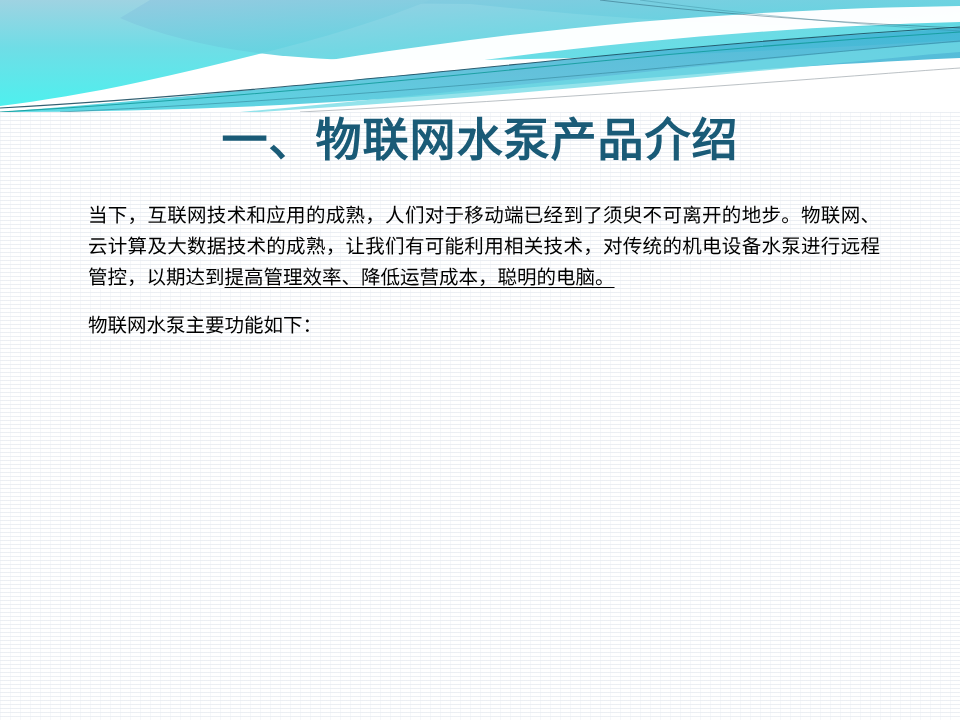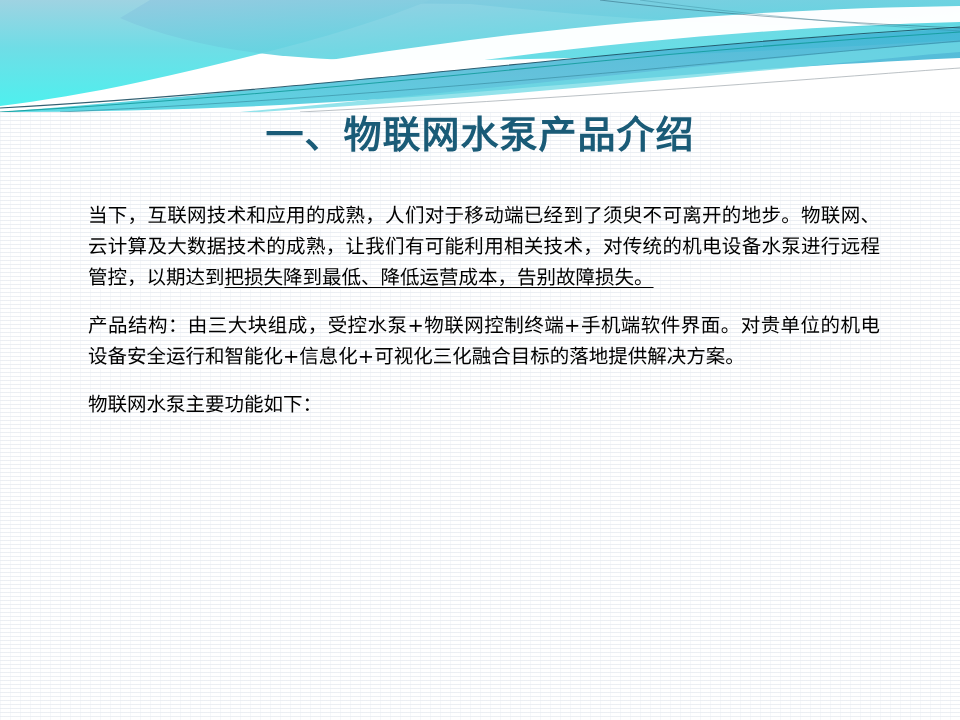--- a/index.html
+++ b/index.html
@@ -59,21 +59,21 @@
   .title-block {
     position: absolute;
     left: 0;
     top: 113px;
     width: 960px;
     text-align: center;
   }
   .slide-title {
     margin: 0;
     font-family: "DejaVu Sans", "Liberation Sans", sans-serif;
-    font-size: 38px;
+    font-size: 46px;
     font-weight: bold;
     letter-spacing: 1px;
     line-height: 1.18;
     color: #1a5b77;
     white-space: nowrap;
   }
 
   
   .body-block {
     position: absolute;
@@ -150,18 +150,17 @@
       <path d="M600,0 C700,12 820,22 960,28" fill="none" stroke="#1d4f63" stroke-width="0.8" opacity="0.55"></path>
       <path d="M640,0 C740,14 850,24 960,31" fill="none" stroke="#2f7f93" stroke-width="0.8" opacity="0.45"></path>
     </svg>
   </div>
 
   <div class="title-block">
     <h1 class="slide-title" style="color: rgb(26, 91, 119);">一、物联网水泵产品介绍</h1>
   </div>
 
   <div class="body-block">
-    <p class="para" style="color: rgb(0, 0, 0);"><span>当下，互联网技术和应用的成熟，人们对于移动端已经到了须臾不可离开的地步。物联网、云计算及大数据技术的成熟，让我们有可能利用相关技术，对传统的机电设备水泵进行远程管控，以期达到</span><span class="u">把损失降到最低、降低运营成本，告别故障损失。</span></p>
-    <p class="para" style="color: rgb(0, 0, 0);"><span>产品结构：由三大块组成，受控水泵+物联网控制终端+手机端软件界面。对贵单位的机电设备安全运行和智能化+信息化+可视化三化融合目标的落地提供解决方案。</span></p>
+    <p class="para" style="color: rgb(0, 0, 0);"><span>当下，互联网技术和应用的成熟，人们对于移动端已经到了须臾不可离开的地步。物联网、云计算及大数据技术的成熟，让我们有可能利用相关技术，对传统的机电设备水泵进行远程管控，以期达到</span><span class="u">提高管理效率、降低运营成本，聪明的电脑。</span></p>
     <p class="para" style="color: rgb(0, 0, 0);"><span>物联网水泵主要功能如下：</span></p>
   </div>
 
 </div>
 
 </body></html>

